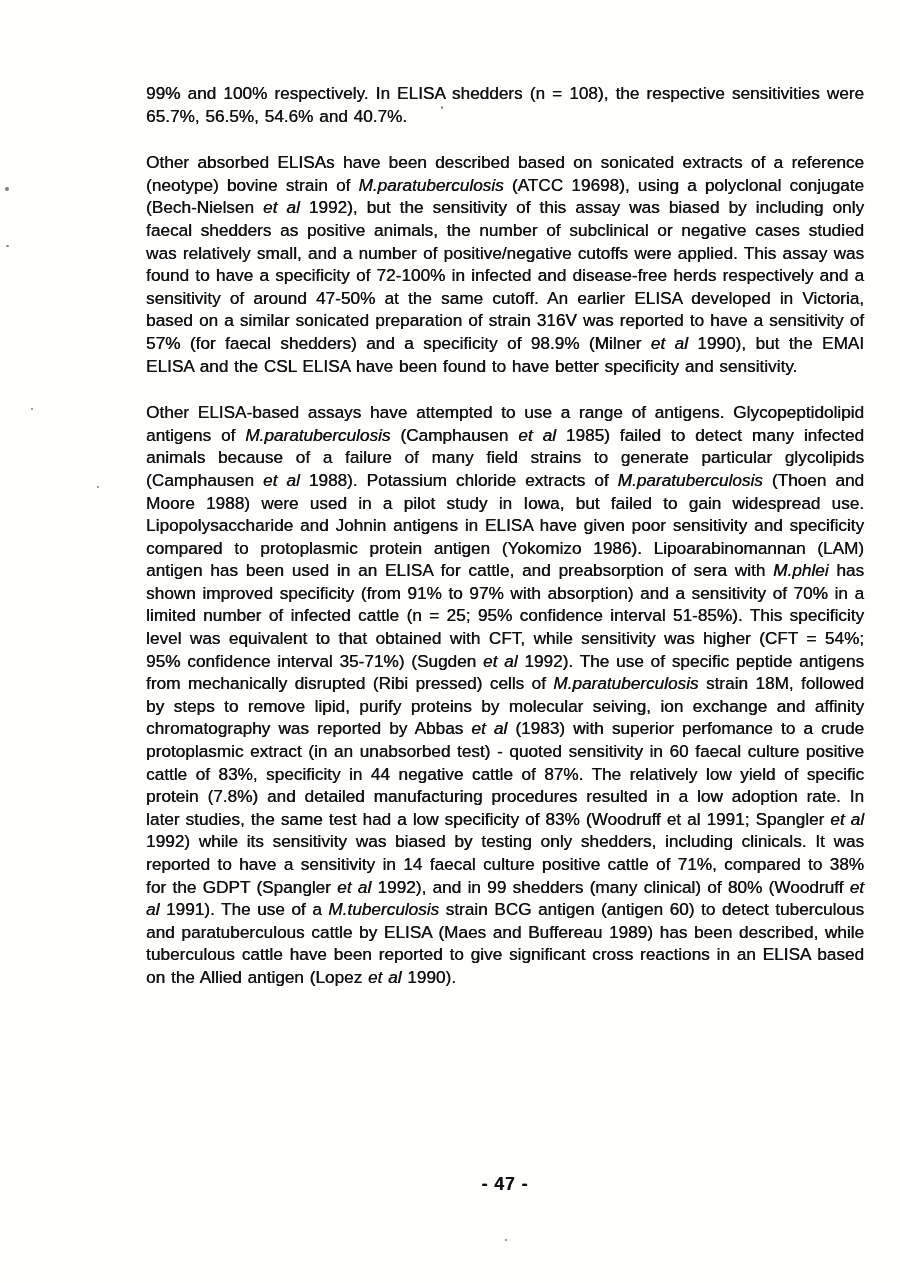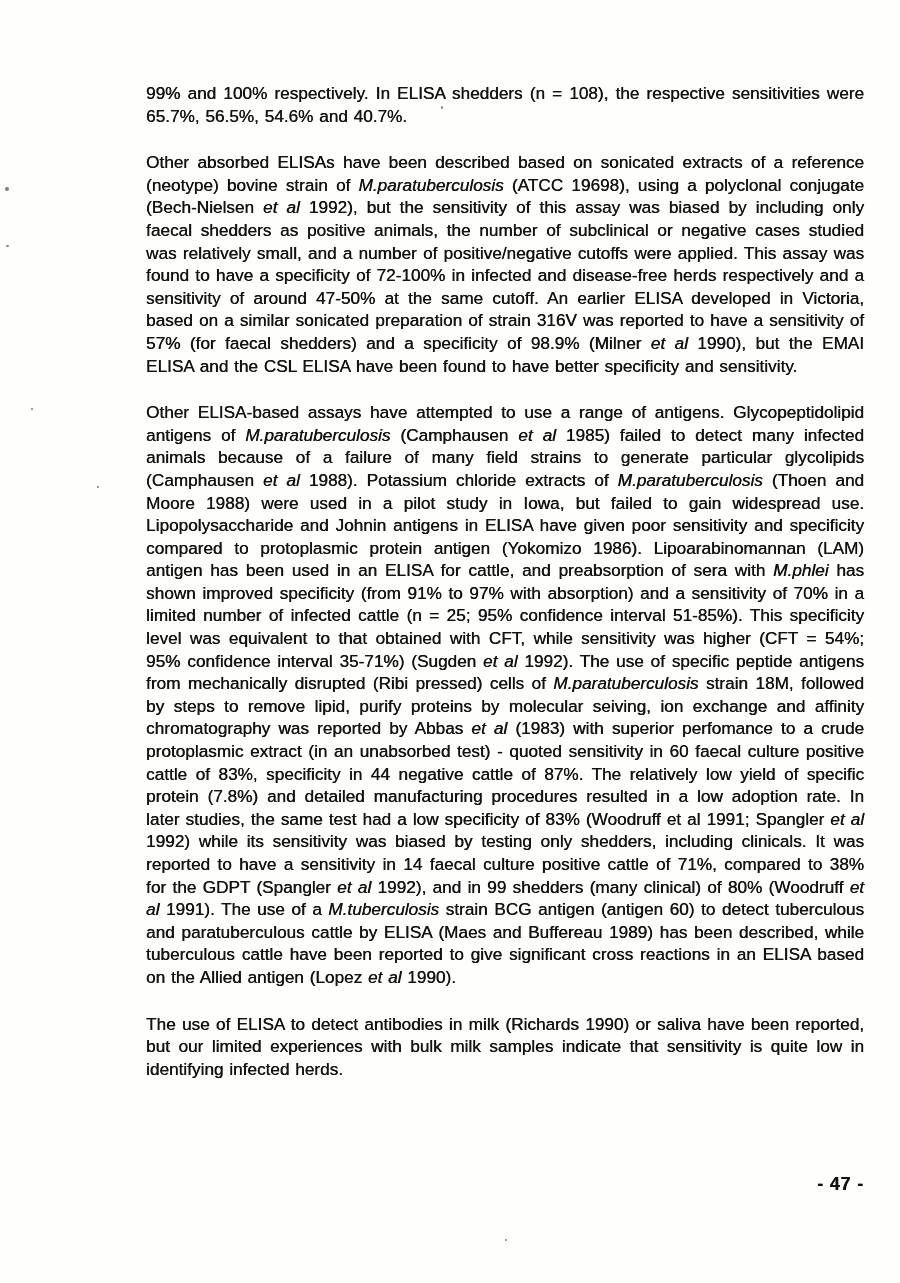--- a/index.html
+++ b/index.html
@@ -31,21 +31,21 @@
     word-spacing: 1px;
   }
   .para .it {
     font-style: italic;
   }
   .pageno {
     position: absolute;
     left: 146px;
     top: 1174px;
     width: 718px;
-    text-align: right;
+    text-align: center;
     font-size: 17.5px;
     font-weight: bold;
     letter-spacing: 1px;
     text-shadow: 0.35px 0 0 currentColor;
   }
   .speck {
     position: absolute;
     background: #7d7d7d;
     border-radius: 50%;
   }
@@ -57,21 +57,20 @@
   .speck.s6 { left: 505px; top: 1239px; width: 2px; height: 2px; }
 </style>
 </head>
 <body>
 
 <div class="page">
   <div class="textblock">
     <p class="para"><span>99% and 100% respectively. In ELISA shedders (n = 108), the respective sensitivities were 65.7%, 56.5%, 54.6% and 40.7%.</span></p>
     <p class="para"><span>Other absorbed ELISAs have been described based on sonicated extracts of a reference (neotype) bovine strain of </span><span class="it">M.paratuberculosis</span><span> (ATCC 19698), using a polyclonal conjugate (Bech-Nielsen </span><span class="it">et al</span><span> 1992), but the sensitivity of this assay was biased by including only faecal shedders as positive animals, the number of subclinical or negative cases studied was relatively small, and a number of positive/negative cutoffs were applied. This assay was found to have a specificity of 72-100% in infected and disease-free herds respectively and a sensitivity of around 47-50% at the same cutoff. An earlier ELISA developed in Victoria, based on a similar sonicated preparation of strain 316V was reported to have a sensitivity of 57% (for faecal shedders) and a specificity of 98.9% (Milner </span><span class="it">et al</span><span> 1990), but the EMAI ELISA and the CSL ELISA have been found to have better specificity and sensitivity.</span></p>
     <p class="para"><span>Other ELISA-based assays have attempted to use a range of antigens. Glycopeptidolipid antigens of </span><span class="it">M.paratuberculosis</span><span> (Camphausen </span><span class="it">et al</span><span> 1985) failed to detect many infected animals because of a failure of many field strains to generate particular glycolipids (Camphausen </span><span class="it">et al</span><span> 1988). Potassium chloride extracts of </span><span class="it">M.paratuberculosis</span><span> (Thoen and Moore 1988) were used in a pilot study in Iowa, but failed to gain widespread use. Lipopolysaccharide and Johnin antigens in ELISA have given poor sensitivity and specificity compared to protoplasmic protein antigen (Yokomizo 1986). Lipoarabinomannan (LAM) antigen has been used in an ELISA for cattle, and preabsorption of sera with </span><span class="it">M.phlei</span><span> has shown improved specificity (from 91% to 97% with absorption) and a sensitivity of 70% in a limited number of infected cattle (n = 25; 95% confidence interval 51-85%). This specificity level was equivalent to that obtained with CFT, while sensitivity was higher (CFT = 54%; 95% confidence interval 35-71%) (Sugden </span><span class="it">et al</span><span> 1992). The use of specific peptide antigens from mechanically disrupted (Ribi pressed) cells of </span><span class="it">M.paratuberculosis</span><span> strain 18M, followed by steps to remove lipid, purify proteins by molecular seiving, ion exchange and affinity chromatography was reported by Abbas </span><span class="it">et al</span><span> (1983) with superior perfomance to a crude protoplasmic extract (in an unabsorbed test) - quoted sensitivity in 60 faecal culture positive cattle of 83%, specificity in 44 negative cattle of 87%. The relatively low yield of specific protein (7.8%) and detailed manufacturing procedures resulted in a low adoption rate. In later studies, the same test had a low specificity of 83% (Woodruff et al 1991; Spangler </span><span class="it">et al</span><span> 1992) while its sensitivity was biased by testing only shedders, including clinicals. It was reported to have a sensitivity in 14 faecal culture positive cattle of 71%, compared to 38% for the GDPT (Spangler </span><span class="it">et al</span><span> 1992), and in 99 shedders (many clinical) of 80% (Woodruff </span><span class="it">et al</span><span> 1991). The use of a </span><span class="it">M.tuberculosis</span><span> strain BCG antigen (antigen 60) to detect tuberculous and paratuberculous cattle by ELISA (Maes and Buffereau 1989) has been described, while tuberculous cattle have been reported to give significant cross reactions in an ELISA based on the Allied antigen (Lopez </span><span class="it">et al</span><span> 1990).</span></p>
-    <p class="para"><span>The use of ELISA to detect antibodies in milk (Richards 1990) or saliva have been reported, but our limited experiences with bulk milk samples indicate that sensitivity is quite low in identifying infected herds.</span></p>
   </div>
 
   <div class="pageno">- 47 -</div>
 
   <span class="speck s1"></span>
   <span class="speck s2"></span>
   <span class="speck s3"></span>
   <span class="speck s4"></span>
   <span class="speck s5"></span>
   <span class="speck s6"></span>

